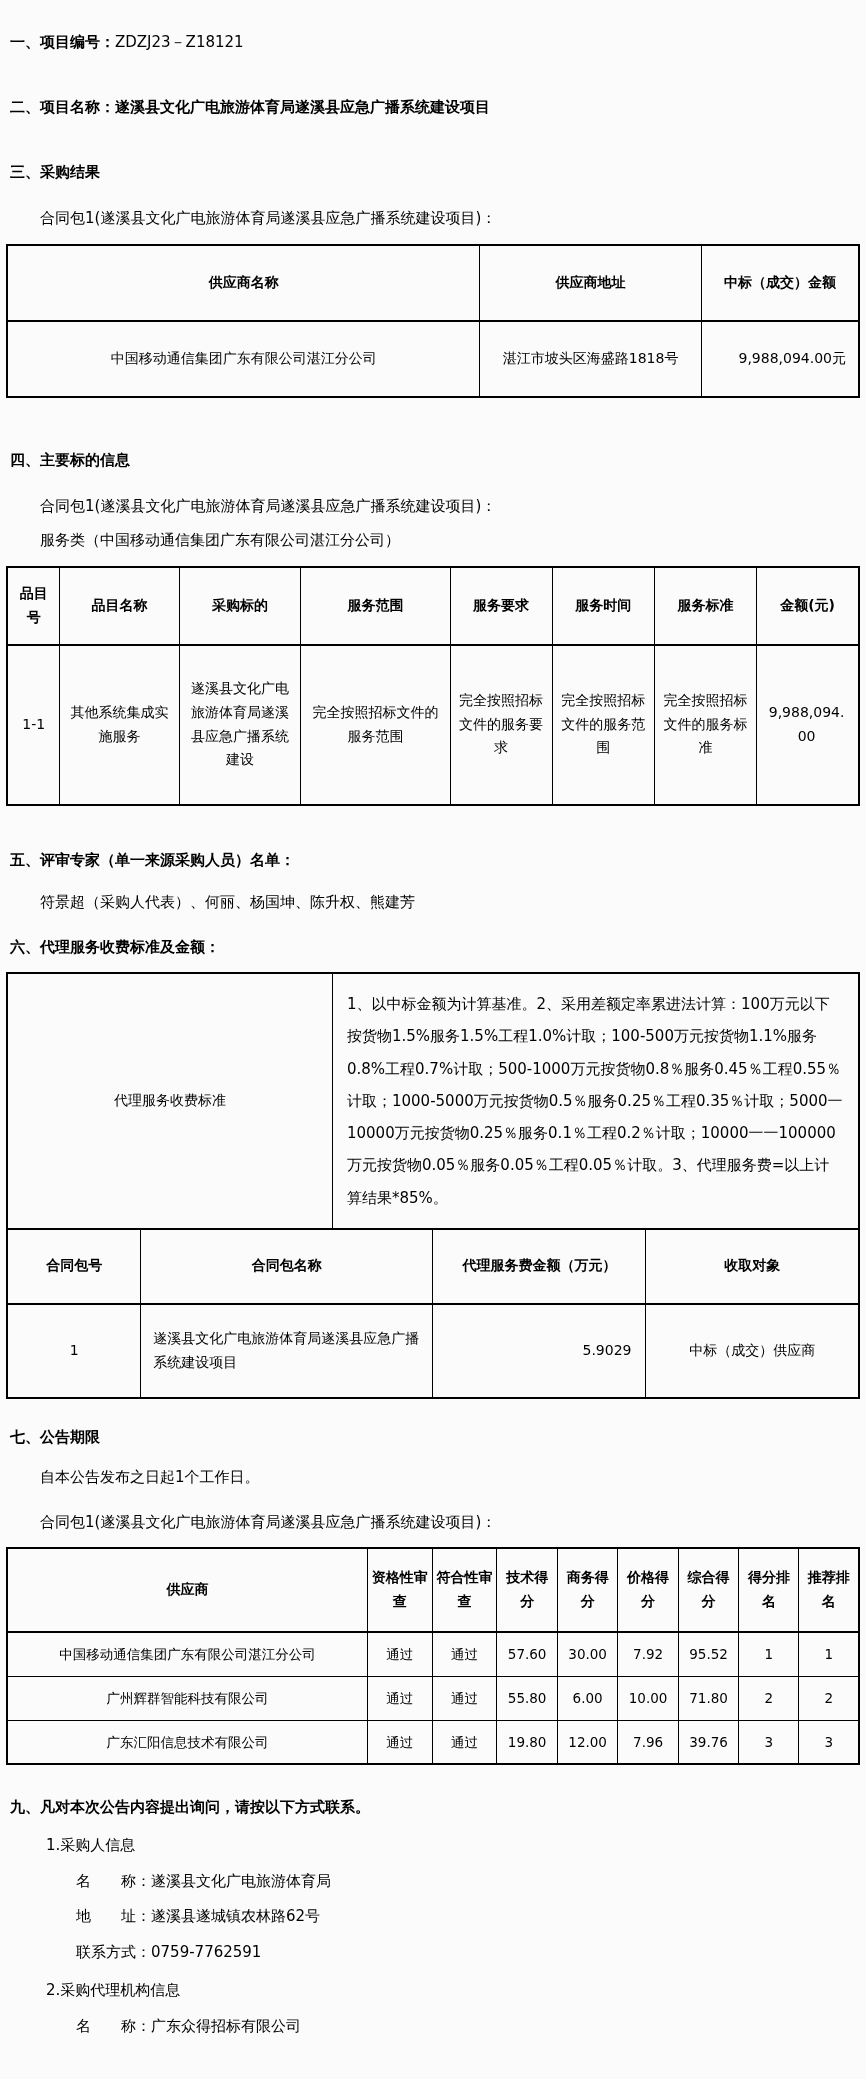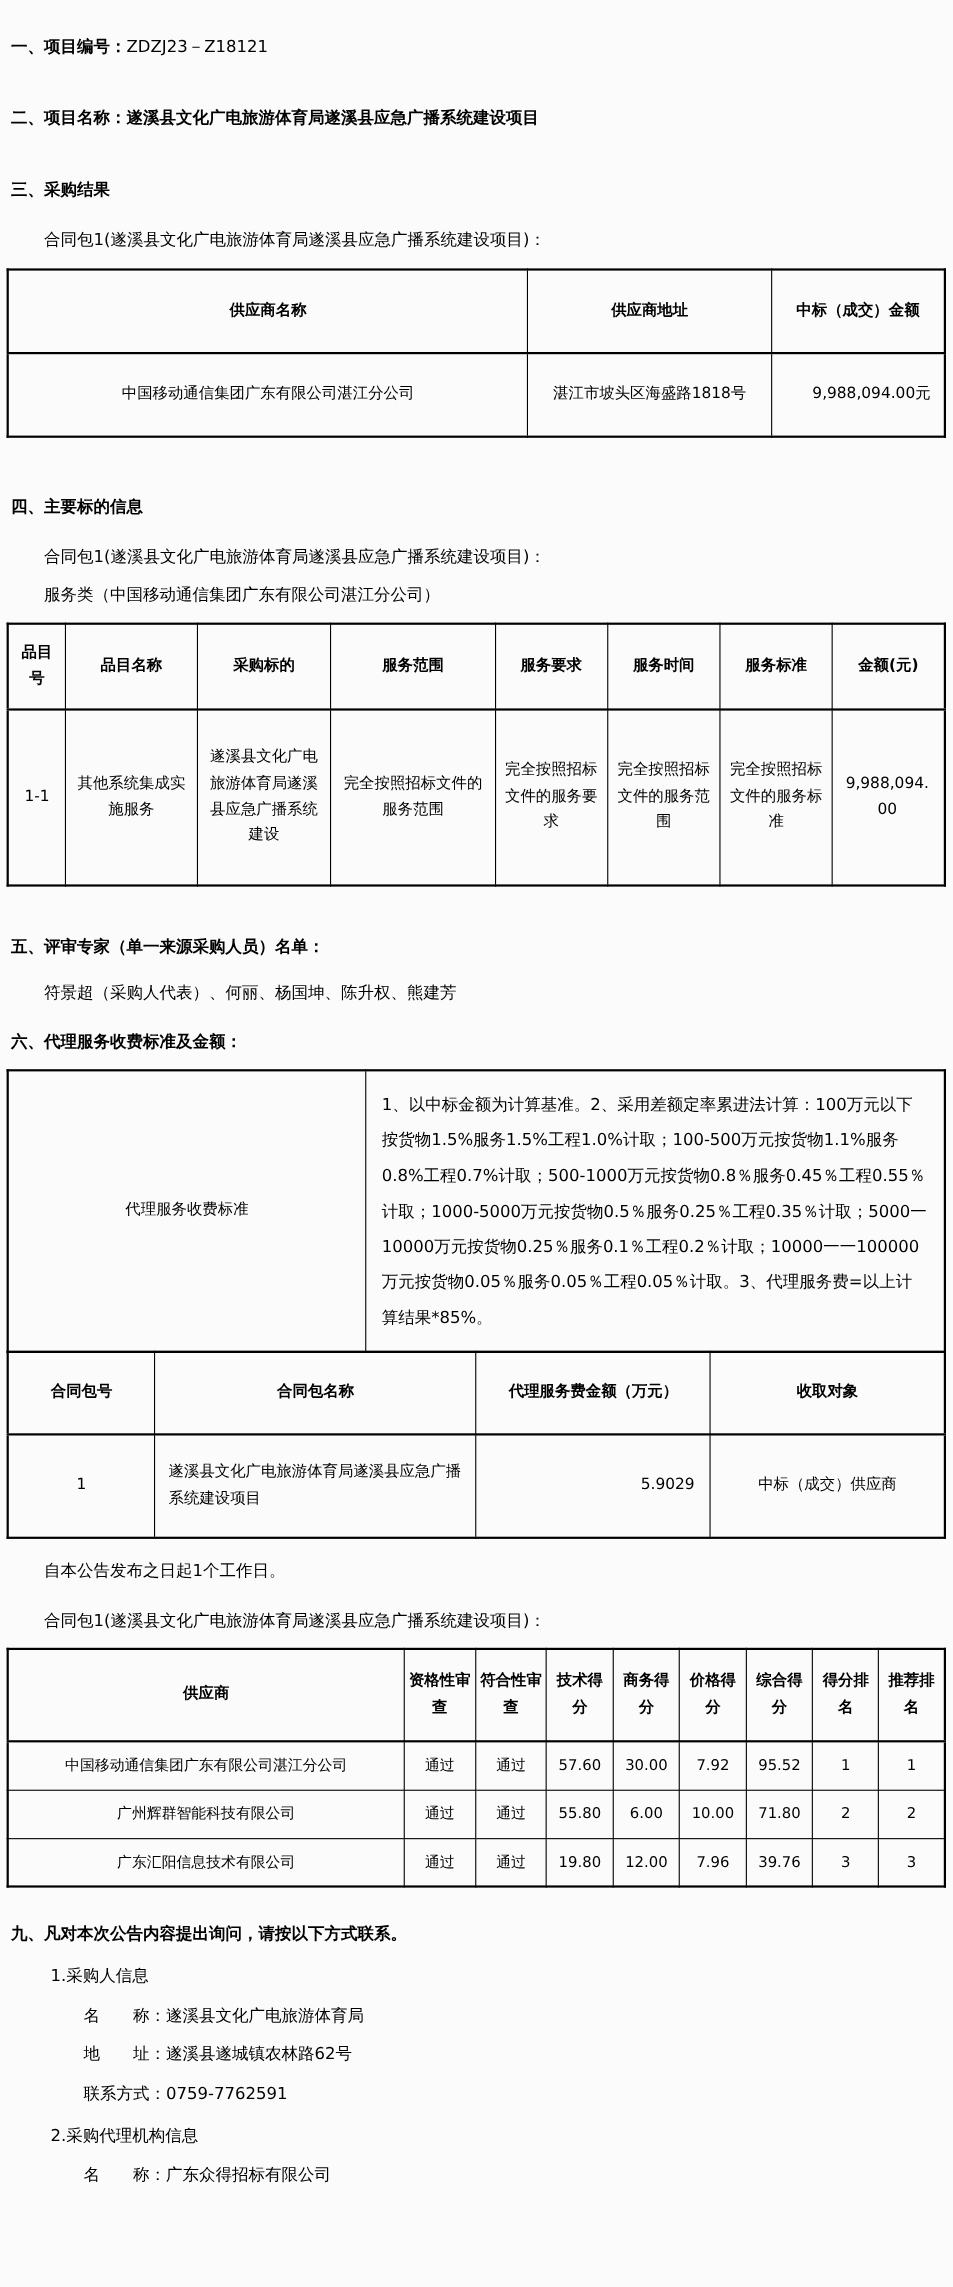--- a/index.html
+++ b/index.html
@@ -186,20 +186,21 @@
     <tbody>
       <tr>
         <td>1</td>
         <td class="cell-left">遂溪县文化广电旅游体育局遂溪县应急广播系统建设项目</td>
         <td class="cell-amount">5.9029</td>
         <td>中标（成交）供应商</td>
       </tr>
     </tbody>
   </table>
 
+  <div class="sec-heading" style="margin-top:28px;">七、公告期限</div>
   <div class="indent" style="margin-top:18px;">自本公告发布之日起1个工作日。</div>
 
   <div class="indent" style="margin-top:22px;">合同包1(遂溪县文化广电旅游体育局遂溪县应急广播系统建设项目)：</div>
 
   <table class="t4 mt-sm">
     <colgroup>
       <col style="width:42.3%">
         <col style="width:7.6%">
         <col style="width:7.6%">
         <col style="width:7.1%">

